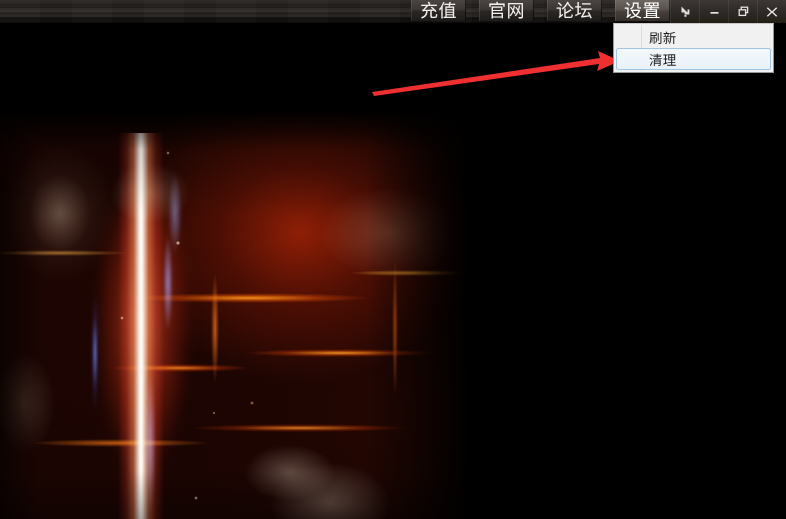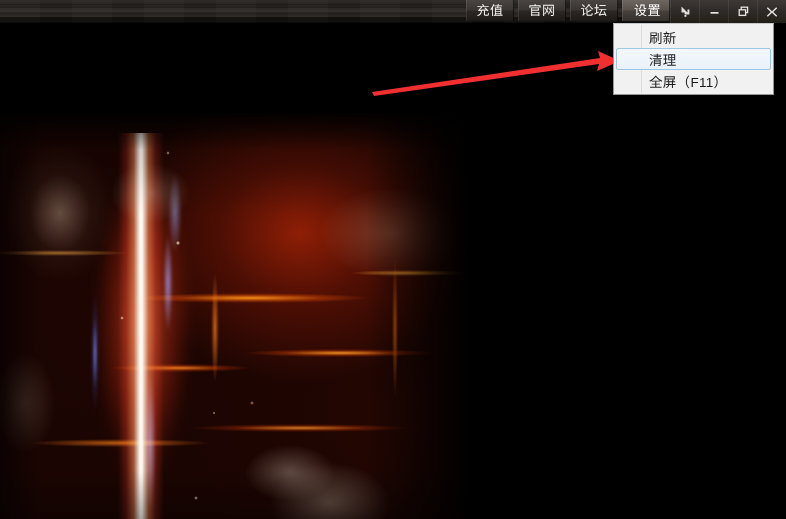--- a/index.html
+++ b/index.html
@@ -75,31 +75,31 @@
   .nav-btn {
     position: relative;
     display: flex;
     align-items: center;
     justify-content: center;
     min-width: 48px;
     padding: 0 8px;
     height: 21px;
     margin-top: 0px;
     color: #f2f0ee;
-    font-size: 13px;
+    font-size: 18px;
     line-height: 1;
     letter-spacing: 0.5px;
     background: linear-gradient(to bottom, #4a4542 0%, #3a3532 48%, #2c2725 52%, #1d1a18 100%);
     border-left: 1px solid rgba(255,255,255,0.10);
     border-right: 1px solid rgba(0,0,0,0.55);
     cursor: default;
     user-select: none;
     box-sizing: border-box;
   }
-  .nav-btn.sep-gap { margin-left: 4px; }
+  .nav-btn.sep-gap { margin-left: 13px; }
   .nav-btn.active {
     background: linear-gradient(to bottom, #6d6661 0%, #58514c 45%, #463f3b 55%, #35302c 100%);
     color: #ffffff;
     justify-content: flex-end;
   }
 
   
   .win-btn {
     width: 29px;
     height: 23px;
@@ -379,18 +379,15 @@
 
   <div class="dropdown-menu">
     <div class="menu-gutter"></div>
 
     <div class="menu-item">
       <span>刷新</span>
     </div>
     <div class="menu-item hovered">
       <span>清理</span>
     </div>
-    <div class="menu-item">
-      <span>全屏（F11）</span>
-    </div>
   </div>
 
 </div>
 
 </body></html>

